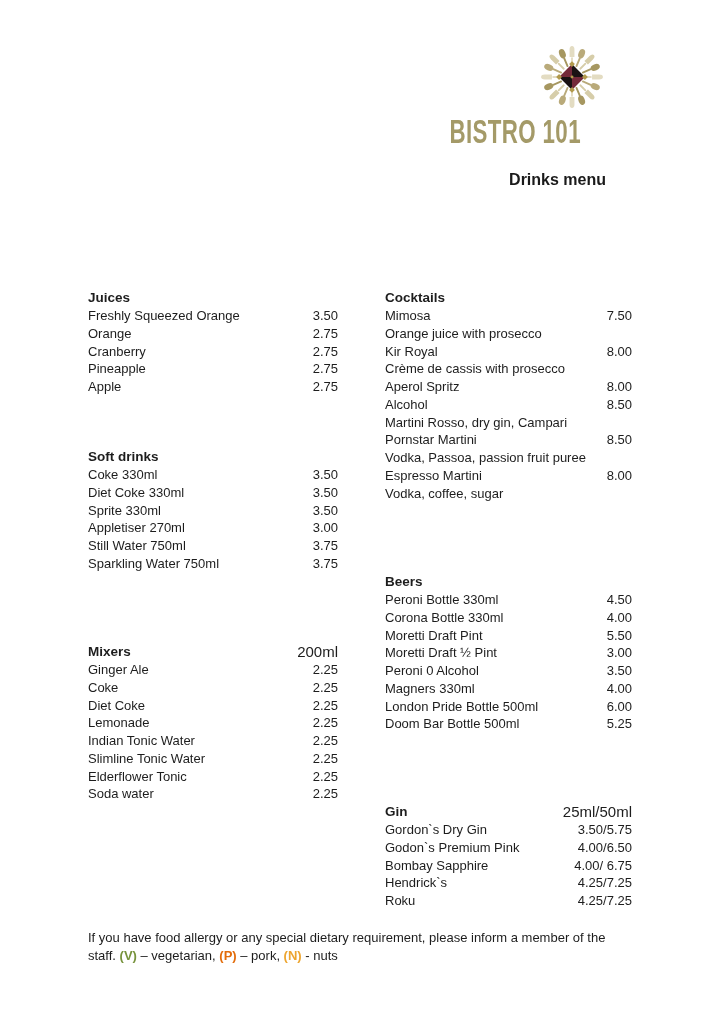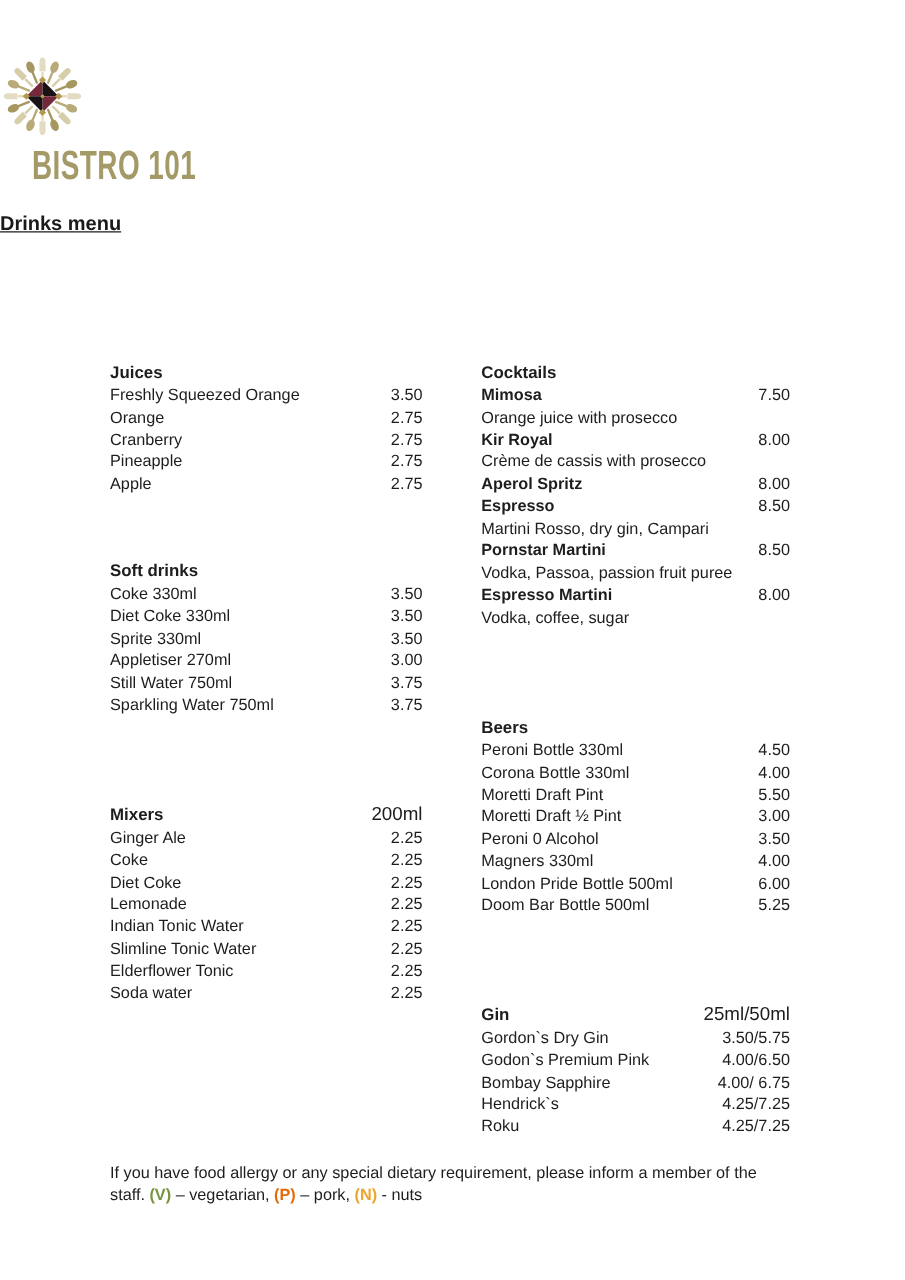--- a/index.html
+++ b/index.html
@@ -10,22 +10,21 @@
     height: 1024px;
     font-family: "Liberation Sans", sans-serif;
     font-size: 13px;
     color: #1d1d1d;
     overflow: hidden;
   }
   .page-header {
     position: absolute;
     top: 0; left: 0;
     width: 606px;
-    text-align: left;
-    text-decoration: underline;
+    text-align: right;
   }
   .logo-wrap { margin-top: 43px; }
   .brand {
     display: inline-block;
     margin-top: 2px;
     font-weight: 700;
     font-size: 31px;
     line-height: 32px;
     letter-spacing: 0.5px;
     color: #a49a68;
@@ -50,21 +49,21 @@
     line-height: 18px;
   }
   .sec-title-row .unit { font-weight: 400; font-size: 15px; }
   .row {
     display: flex;
     justify-content: space-between;
     line-height: 17.75px;
   }
   .row .name { white-space: nowrap; }
   .row .price { white-space: nowrap; text-align: center; }
-  .row.bold-name .name { font-weight: 700; }
+  .row.bold-name .name { font-weight: 400; }
   .desc { line-height: 17.75px; }
   .footer {
     position: absolute;
     left: 88px;
     top: 929px;
     width: 560px;
     line-height: 17.75px;
   }
   .code { font-weight: 700; }
   .code-v { color: #77933c; }
@@ -227,21 +226,21 @@
   <div class="row bold-name">
       <span class="name">Kir Royal</span>
       <span class="price">8.00</span>
     </div>
   <div class="desc">Crème de cassis with prosecco</div>
   <div class="row bold-name">
       <span class="name">Aperol Spritz</span>
       <span class="price">8.00</span>
     </div>
   <div class="row bold-name">
-      <span class="name">Espresso</span>
+      <span class="name">Alcohol</span>
       <span class="price">8.50</span>
     </div>
   <div class="desc">Martini Rosso, dry gin, Campari</div>
   <div class="row bold-name">
       <span class="name">Pornstar Martini</span>
       <span class="price">8.50</span>
     </div>
   <div class="desc">Vodka, Passoa, passion fruit puree</div>
   <div class="row bold-name">
       <span class="name">Espresso Martini</span>

